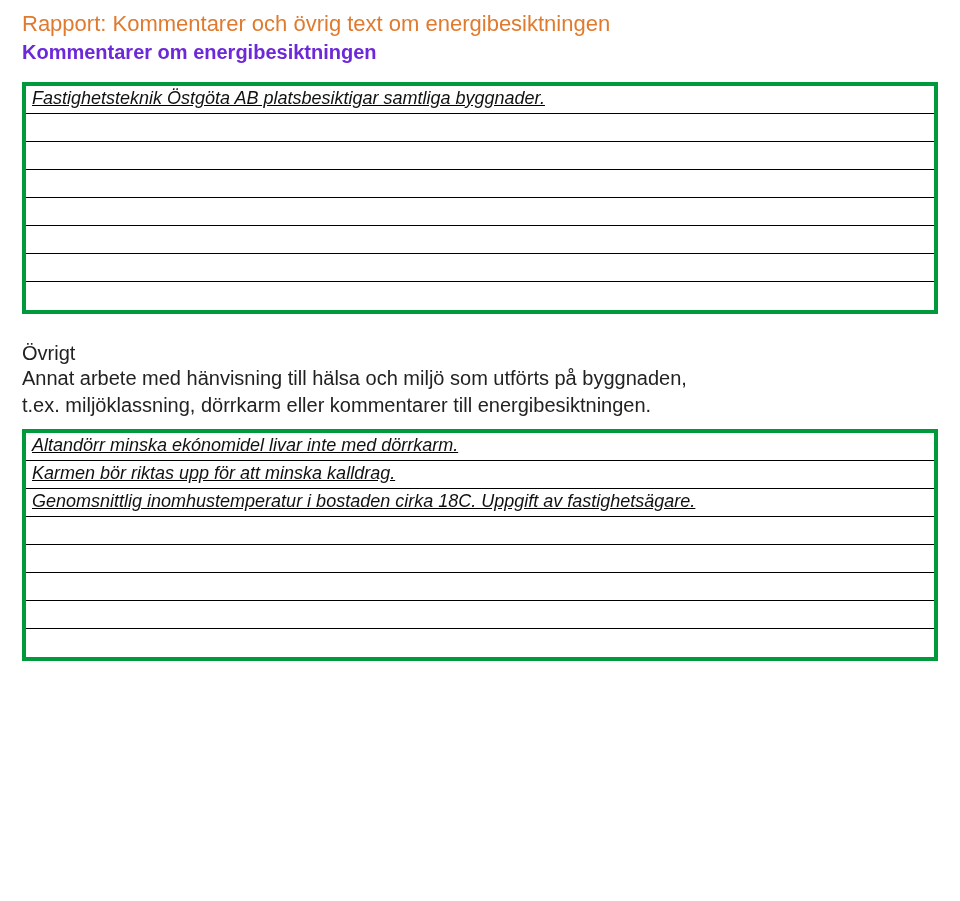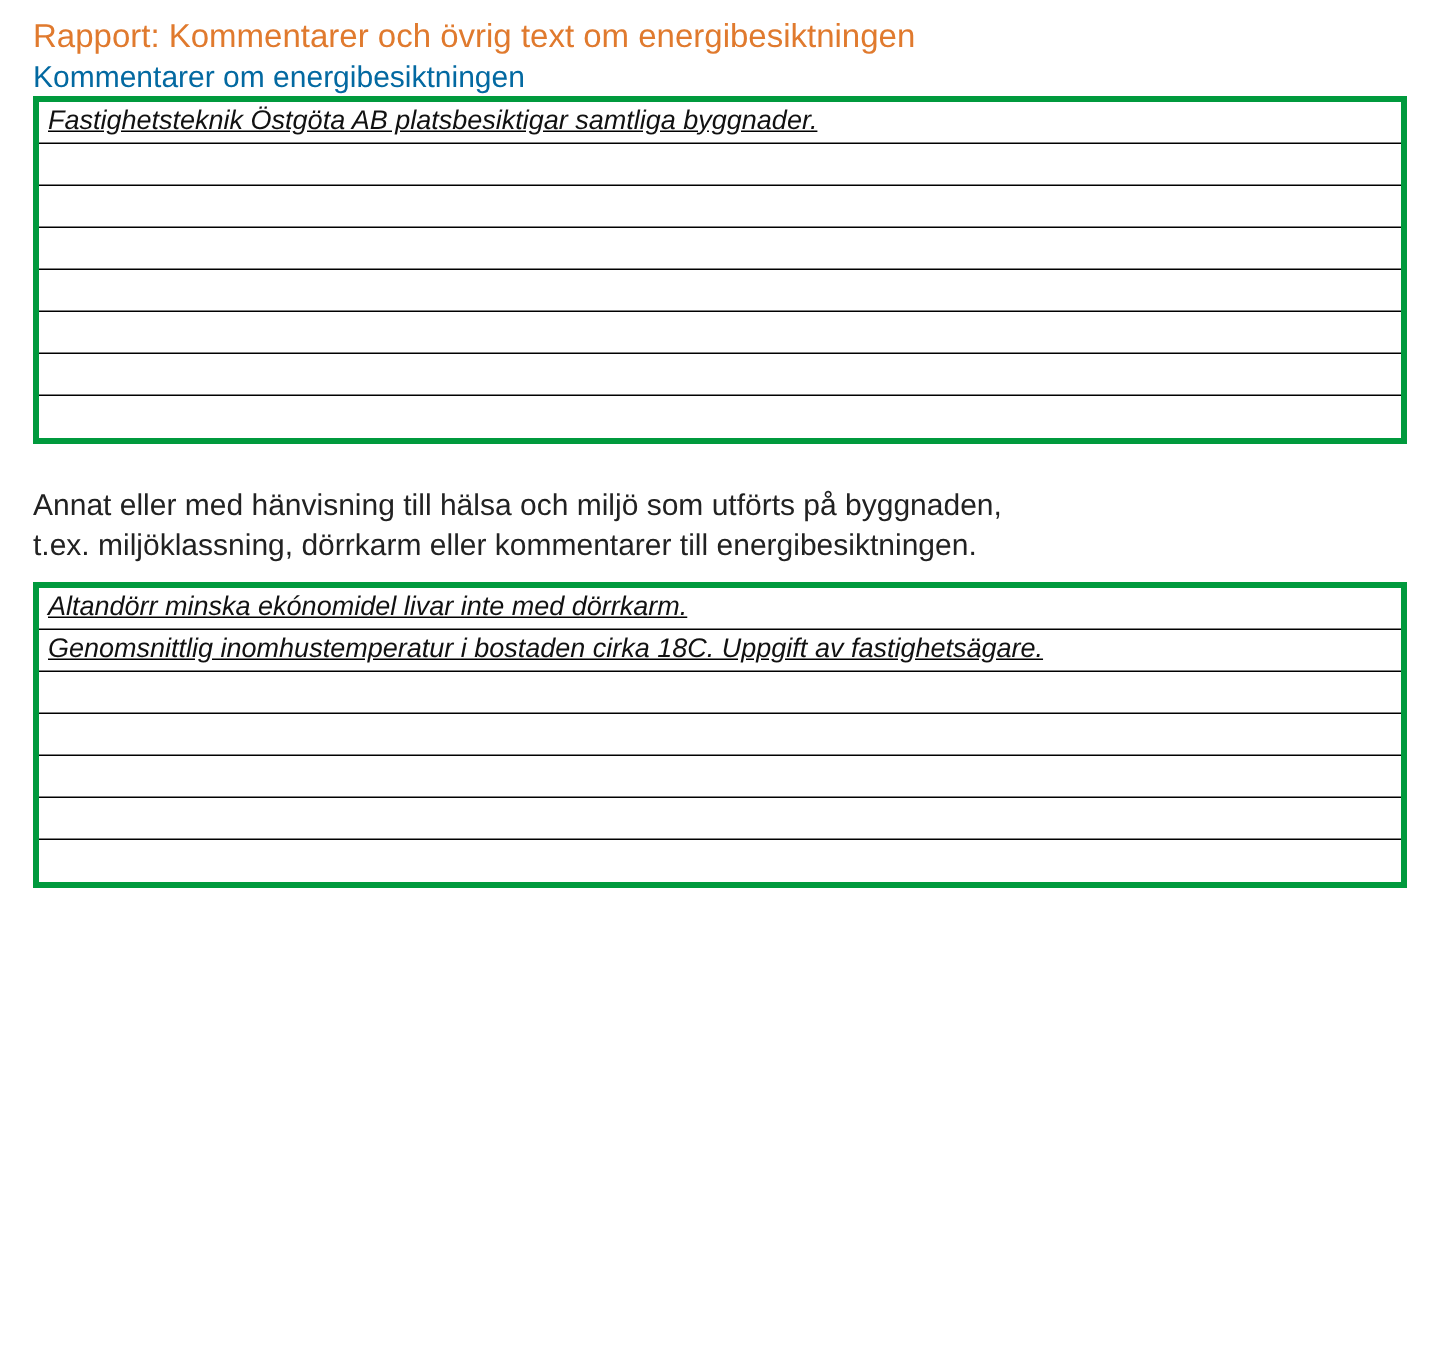--- a/index.html
+++ b/index.html
@@ -6,24 +6,24 @@
   html, body { width: 960px; height: 901px; background: #fff; font-family: "Trebuchet MS", "Lucida Grande", Verdana, sans-serif; }
   .page { padding: 10px 22px 0 22px; border-radius: 27px; }
   .title {
     color: #e07a2e;
     font-size: 22px;
     font-weight: 500;
     line-height: 1.3;
     margin-bottom: 2px;
   }
   .subtitle {
-    color: #0369a1;
+    color: #6d28d9;
     font-size: 20px;
-    font-weight: 400;
-    margin-bottom: 0;
+    font-weight: 700;
+    margin-bottom: 18px;
   }
   .boxed {
     border: 4px solid #009a3d;
     padding: 0;
     text-decoration: underline;
   }
   .line-row {
     border-bottom: 1px solid #000;
     height: 28px;
     line-height: 25px;
@@ -64,27 +64,29 @@
     <div class="line-row"></div>
     <div class="line-row"></div>
     <div class="line-row"></div>
     <div class="line-row"></div>
     <div class="line-row"></div>
     <div class="line-row"></div>
   </div>
 
   <div class="section-gap"></div>
 
+  <div class="section-head">Övrigt</div>
   <div class="section-desc">
-    <span>Annat eller med hänvisning till hälsa och miljö som utförts på byggnaden,</span><br>
+    <span>Annat arbete med hänvisning till hälsa och miljö som utförts på byggnaden,</span><br>
     <span>t.ex. miljöklassning, dörrkarm eller kommentarer till energibesiktningen.</span>
   </div>
 
   <div class="boxed">
     <div class="line-row">Altandörr minska ekónomidel livar inte med dörrkarm.</div>
+    <div class="line-row">Karmen bör riktas upp för att minska kalldrag.</div>
     <div class="line-row">Genomsnittlig inomhustemperatur i bostaden cirka 18C. Uppgift av fastighetsägare.</div>
     <div class="line-row"></div>
     <div class="line-row"></div>
     <div class="line-row"></div>
     <div class="line-row"></div>
     <div class="line-row"></div>
   </div>
 
 </div>
 

